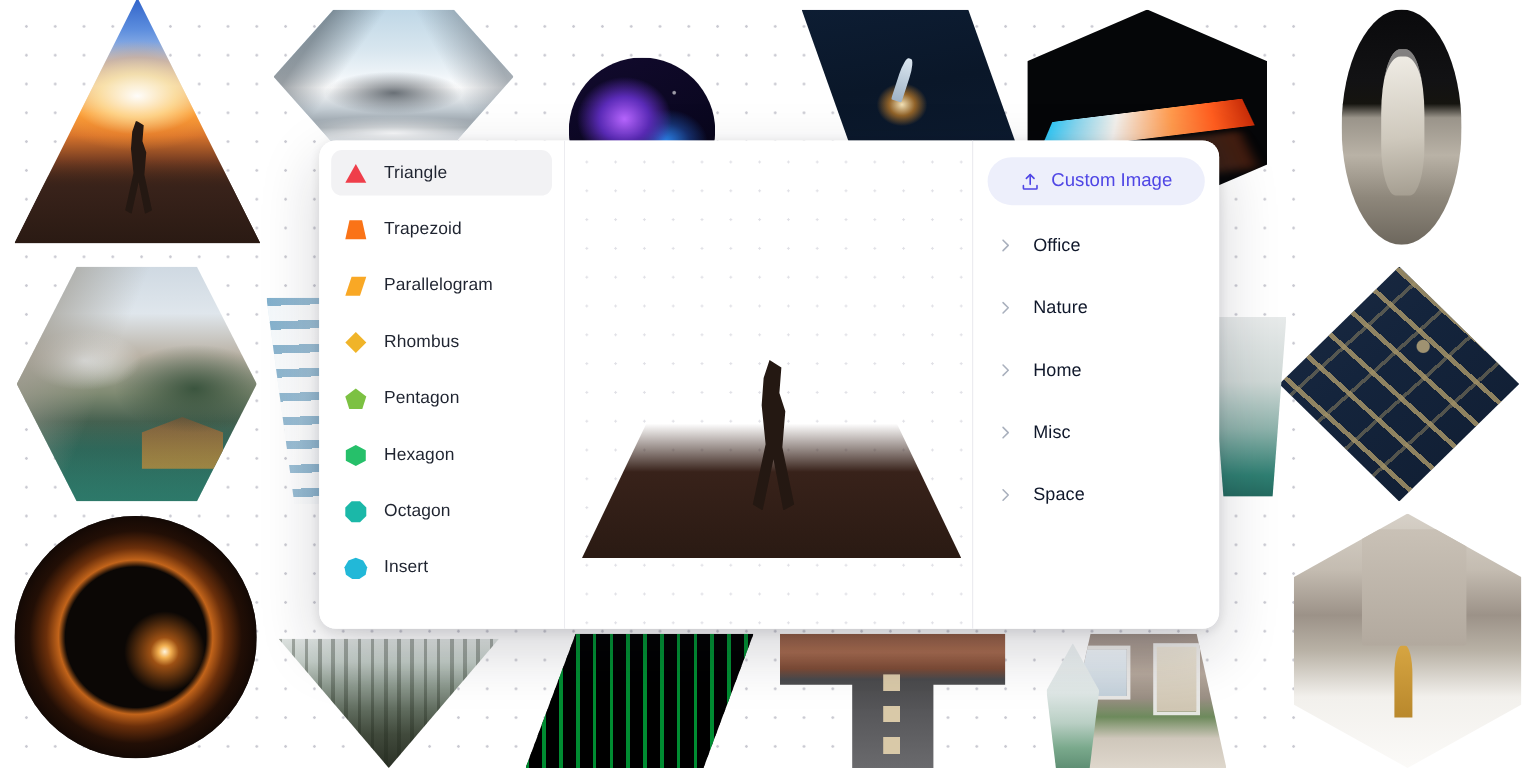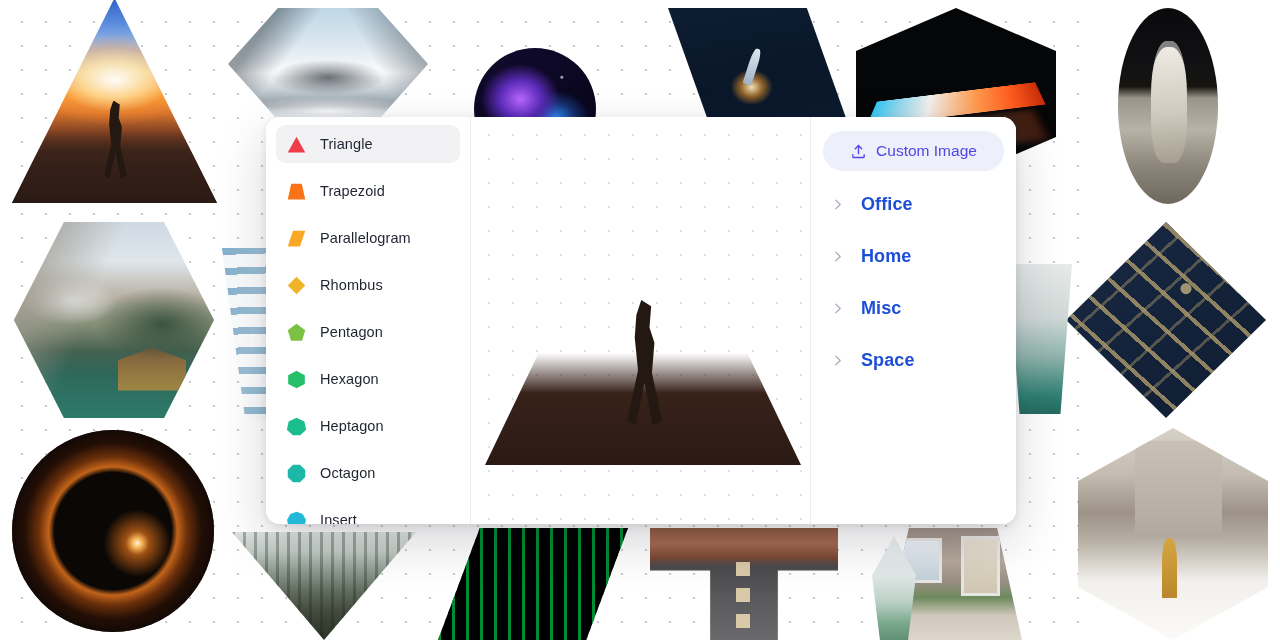--- a/index.html
+++ b/index.html
@@ -273,21 +273,21 @@
   .custom-btn {
     display:flex; align-items:center; justify-content:center; gap:9px;
     height:40px; border-radius:20px; background:#edeffb;
     color:#4f46e5; font-size:15.5px; font-weight:normal; cursor:pointer;
     margin-bottom:16px;
   }
   .cat-row {
     display:flex; align-items:center; gap:17px;
     height:34px; padding:0 8px; margin-bottom:18px; cursor:pointer;
   }
-  .cat-row .lbl { font-size:18px; font-weight:bold; color:#1d4ed8; letter-spacing:.1px; }
+  .cat-row .lbl { font-size:15px; font-weight:normal; color:#0f172a; letter-spacing:.1px; }
   .chev { color:#a9b0bd; display:flex; }
 </style>
 </head>
 <body>
 
 <div id="stage">
 
   <div class="tile cl-triangle" style="left:12px;top:-2px;width:205px;height:205px;">
       <div class="img ph-hiker"></div>
     </div>
@@ -395,26 +395,20 @@
         <span class="lbl">Pentagon</span>
       </div>
 
       <div class="shape-row">
         <svg class="sw" viewBox="0 0 24 24">
             <polygon points="12,2 21.5,7 21.5,17 12,22 2.5,17 2.5,7" fill="#26c06a"></polygon>
           </svg>
         <span class="lbl">Hexagon</span>
       </div>
 
-      <div class="shape-row">
-        <svg class="sw" viewBox="0 0 24 24">
-            <polygon points="12,2 21,6.4 23,15.6 16.2,22 7.8,22 1,15.6 3,6.4" fill="#1bbd8c"></polygon>
-          </svg>
-        <span class="lbl">Heptagon</span>
-      </div>
 
       <div class="shape-row">
         <svg class="sw" viewBox="0 0 24 24">
             <polygon points="8,2 16,2 22,8 22,16 16,22 8,22 2,16 2,8" fill="#1bb8a8"></polygon>
           </svg>
         <span class="lbl">Octagon</span>
       </div>
 
       <div class="shape-row">
         <svg class="sw" viewBox="0 0 24 24">
@@ -445,20 +439,28 @@
 
       <div class="cat-row">
         <span class="chev">
             <svg width="13" height="13" viewBox="0 0 24 24" fill="none" stroke="currentColor" stroke-width="2.4" stroke-linecap="round" stroke-linejoin="round">
               <polyline points="9,4 17,12 9,20"></polyline>
             </svg>
           </span>
         <span class="lbl">Office</span>
       </div>
 
+      <div class="cat-row">
+        <span class="chev">
+            <svg width="13" height="13" viewBox="0 0 24 24" fill="none" stroke="currentColor" stroke-width="2.4" stroke-linecap="round" stroke-linejoin="round">
+              <polyline points="9,4 17,12 9,20"></polyline>
+            </svg>
+          </span>
+        <span class="lbl">Nature</span>
+      </div>
 
       <div class="cat-row">
         <span class="chev">
             <svg width="13" height="13" viewBox="0 0 24 24" fill="none" stroke="currentColor" stroke-width="2.4" stroke-linecap="round" stroke-linejoin="round">
               <polyline points="9,4 17,12 9,20"></polyline>
             </svg>
           </span>
         <span class="lbl">Home</span>
       </div>
 

